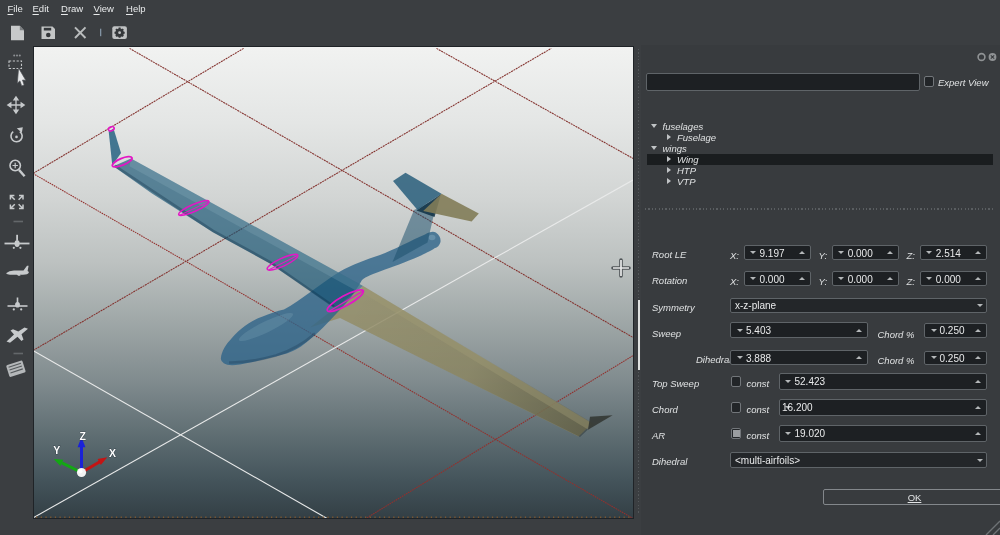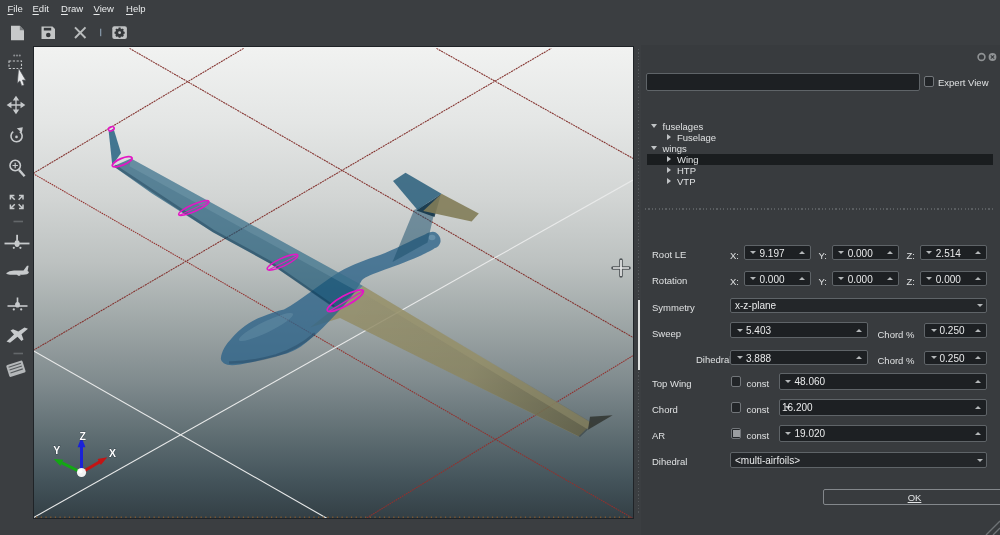--- a/index.html
+++ b/index.html
@@ -3,21 +3,21 @@
 <meta charset="utf-8">
 <style>
   * { margin:0; padding:0; box-sizing:border-box; }
   html,body { width:1000px; height:535px; overflow:hidden; }
   body { background:#3b3e41; font-family:"Liberation Sans",sans-serif; position:relative; }
   .abs { position:absolute; }
   #menubar { left:0; top:0; width:1000px; height:17px; color:#e8eaeb; font-size:9.5px; }
   #menubar span { position:absolute; top:3px; }
   #menubar u { text-decoration:underline; text-underline-offset:1.5px; }
   .field { position:absolute; background:#1d2023; border:1px solid #5f6468; border-radius:2px; }
-  .lbl { position:absolute; color:#dfe1e2; font-size:9.5px; white-space:nowrap; }
+  .lbl { position:absolute; color:#dfe1e2; font-size:9.5px; white-space:nowrap;font-style:italic; }
   .val { position:absolute; color:#e9eaeb; font-size:10px; white-space:nowrap; }
   .sdn { position:absolute; width:0; height:0; border-left:3.2px solid transparent; border-right:3.2px solid transparent; border-top:3.8px solid #b4b7b9; }
   .sup { position:absolute; width:0; height:0; border-left:3.2px solid transparent; border-right:3.2px solid transparent; border-bottom:3.8px solid #b4b7b9; }
   .cb { position:absolute; width:10px; height:11px; background:#222528; border:1px solid #72767a; border-radius:2px; }
   .btn { position:absolute; border:1px solid #83878b; border-radius:2px; color:#e2e4e5; font-size:9.5px; text-align:center; }
 </style>
 </head>
 <body>
 <div id="menubar" class="abs">
   <span style="left:7.5px"><u>F</u>ile</span>
@@ -279,27 +279,27 @@
     <div class="lbl" style="left:11px;top:308.5px;margin-left:44px;">Dihedral</div>
     <div class="field" style="left:89px;top:304.7px;width:138px;height:15.8px;"></div>
     <div class="sdn" style="left:95.5px;top:311.2px;"></div>
     <div class="sup" style="left:214.5px;top:311.2px;"></div>
     <div class="val" style="left:105px;top:307.59999999999997px;">3.888</div>
     <div class="lbl" style="left:236.5px;top:309.5px;">Chord %</div>
     <div class="field" style="left:283px;top:305.5px;width:63px;height:14.5px;"></div>
     <div class="sdn" style="left:289.5px;top:311.35px;"></div>
     <div class="sup" style="left:333.5px;top:311.35px;"></div>
     <div class="val" style="left:298.5px;top:307.75px;">0.250</div>
-    <div class="lbl" style="left:11px;top:332.5px;">Top Wing</div>
+    <div class="lbl" style="left:11px;top:332.5px;">Top Sweep</div>
     <div class="cb" style="left:90px;top:331px;"></div>
     <div class="lbl" style="left:105.5px;top:333px;">const</div>
     <div class="field" style="left:137.5px;top:327.9px;width:208.6px;height:16.9px;"></div>
     <div class="sdn" style="left:144.0px;top:334.95px;"></div>
     <div class="sup" style="left:333.6px;top:334.95px;"></div>
-    <div class="val" style="left:153.5px;top:331.34999999999997px;">48.060</div>
+    <div class="val" style="left:153.5px;top:331.34999999999997px;">52.423</div>
     <div class="lbl" style="left:11px;top:358.5px;">Chord</div>
     <div class="cb" style="left:90px;top:357px;"></div>
     <div class="lbl" style="left:105.5px;top:359px;">const</div>
     <div class="field" style="left:137.5px;top:353.9px;width:208.6px;height:16.9px;"></div>
     <div class="sdn" style="left:144.0px;top:360.95px;"></div>
     <div class="sup" style="left:333.6px;top:360.95px;"></div>
     <div class="val" style="left:141px;top:357.34999999999997px;">16.200</div>
     <div class="lbl" style="left:11px;top:384.5px;">AR</div>
     <div class="cb" style="left:90px;top:383px;"></div>
     <div style="position:absolute;left:92px;top:385px;width:6.5px;height:7px;background:#9a9da0;"></div>

